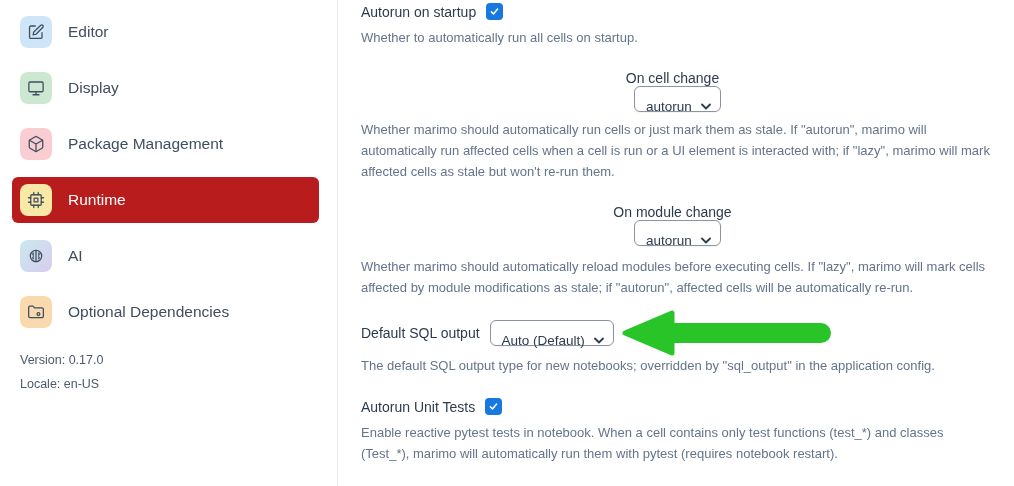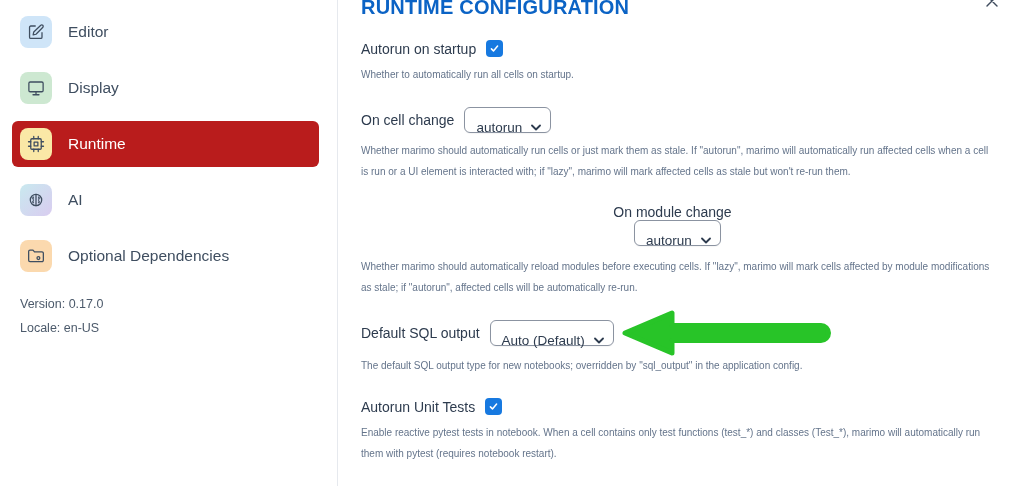--- a/index.html
+++ b/index.html
@@ -57,21 +57,21 @@
   }
   .page-title {
     margin:0 0 21px 0;
     font-size:20px; font-weight:700; letter-spacing:.2px;
     color:#0b63c5;
   }
   .setting { margin-bottom:22px; max-width:645px; }
   .row { display:flex; align-items:center; margin-bottom:7px; position:relative; }
   .label { font-size:14px; color:#2d3b4e; margin-right:10px; }
   .desc {
-    margin:0; font-size:10px; line-height:21px; color:#64748b;
+    margin:0; font-size:13px; line-height:21px; color:#64748b;
     max-width:640px;
   }
   .checkbox {
     width:17px; height:17px; border-radius:4px;
     background:#1779e0; display:inline-flex;
     align-items:center; justify-content:center; cursor:pointer;
     flex-shrink:0;
   }
   .select {
     display:inline-flex; align-items:center; gap:9px;
@@ -107,20 +107,29 @@
     <div class="side-item">
       <span class="icon-sq bg-display">
         <svg viewBox="0 0 24 24">
             <rect x="2.5" y="4" width="19" height="13" rx="1.8"></rect>
             <path d="M8 21h8M12 17v4"></path>
           </svg>
       </span>
       <span class="side-label">Display</span>
     </div>
 
+    <div class="side-item">
+      <span class="icon-sq bg-package">
+        <svg viewBox="0 0 24 24">
+            <path d="M21 16V8a2 2 0 0 0-1-1.73l-7-4a2 2 0 0 0-2 0l-7 4A2 2 0 0 0 3 8v8a2 2 0 0 0 1 1.73l7 4a2 2 0 0 0 2 0l7-4A2 2 0 0 0 21 16z"></path>
+            <path d="M3.3 7 12 12l8.7-5M12 22V12"></path>
+          </svg>
+      </span>
+      <span class="side-label">Package Management</span>
+    </div>
 
     <div class="side-item selected">
       <span class="icon-sq bg-runtime">
         <svg viewBox="0 0 24 24">
             <rect x="5" y="5" width="14" height="14" rx="1.5"></rect>
             <rect x="9.5" y="9.5" width="5" height="5"></rect>
             <path d="M9 2v3M15 2v3M9 19v3M15 19v3M2 9h3M2 15h3M19 9h3M19 15h3"></path>
           </svg>
       </span>
       <span class="side-label">Runtime</span>
@@ -170,21 +179,21 @@
         <span class="checkbox">
           <svg width="11" height="11" viewBox="0 0 16 16">
               <path d="M3.5 8.5 6.5 11.5 12.5 4.5" stroke="#ffffff" stroke-width="2.2" fill="none" stroke-linecap="round" stroke-linejoin="round"></path>
             </svg>
         </span>
       </div>
       <p class="desc">Whether to automatically run all cells on startup.</p>
     </section>
 
     <section class="setting">
-      <div class="row" style="">
+      <div class="row" style="flex-direction:column;">
         <span class="label">On cell change</span>
         <span class="select">
           <span>autorun</span>
           <svg width="10" height="7" viewBox="0 0 10 7">
               <path d="M1 1.5 5 5.5 9 1.5" stroke="#2d3b4e" stroke-width="1.8" fill="none" stroke-linecap="round" stroke-linejoin="round"></path>
             </svg>
         </span>
       </div>
       <p class="desc">Whether marimo should automatically run cells or just mark them as stale. If "autorun", marimo will automatically run affected cells when a cell is run or a UI element is interacted with; if "lazy", marimo will mark affected cells as stale but won't re-run them.</p>
     </section>

